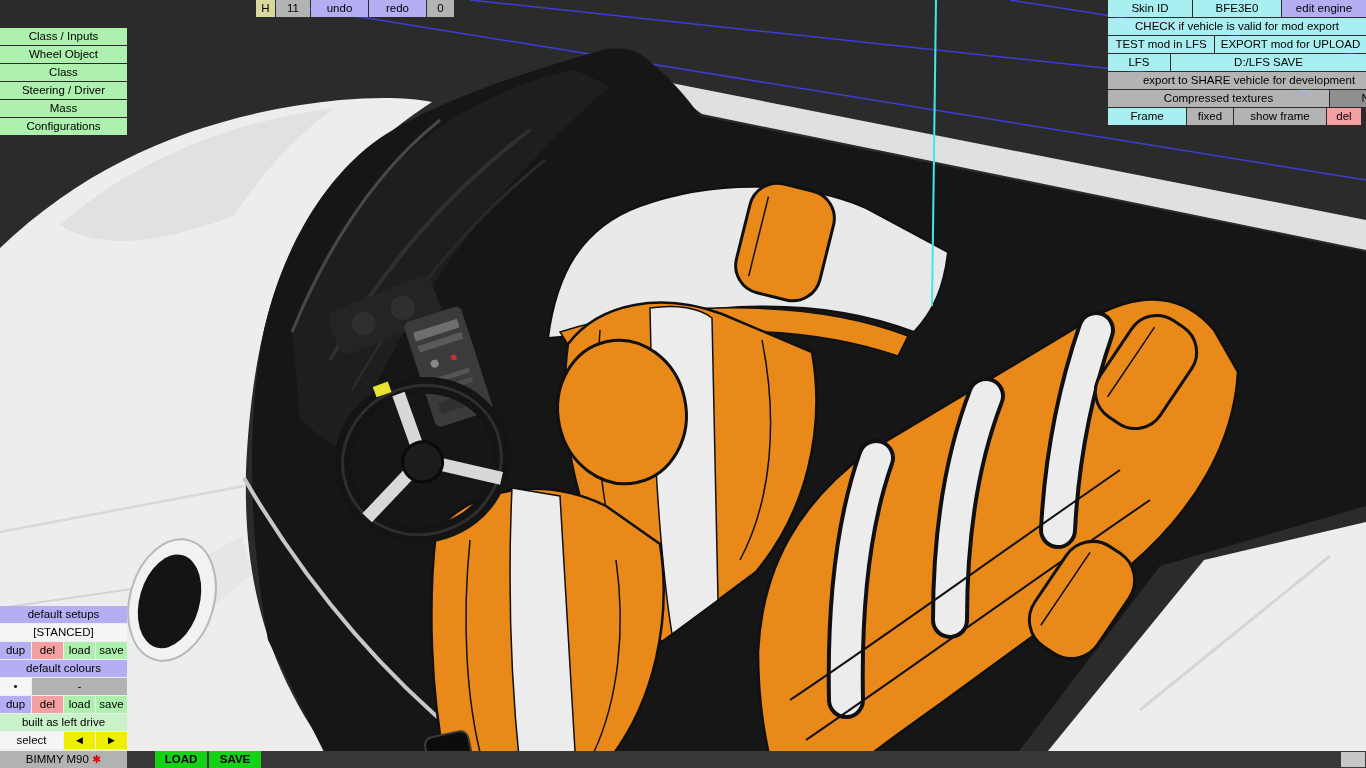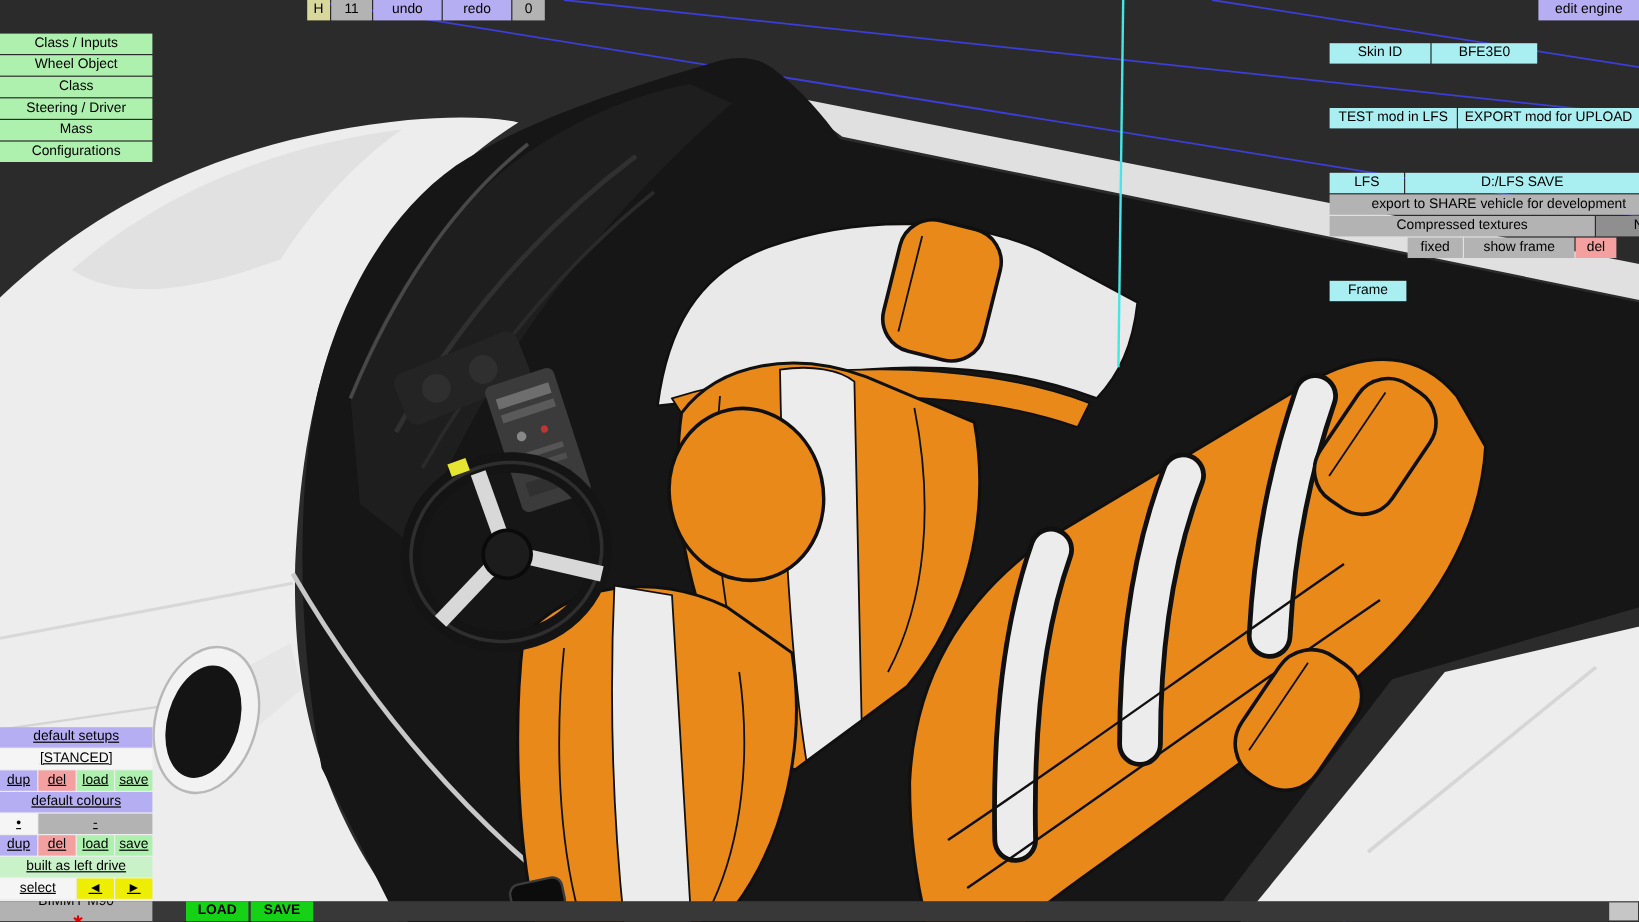--- a/index.html
+++ b/index.html
@@ -6,46 +6,46 @@
   .stage{position:relative;width:1366px;height:768px;background:#2b2b2b;overflow:hidden;
          font-family:"Liberation Sans",sans-serif;}
   svg.scene{position:absolute;left:0;top:0;}
 
   .btn{display:flex;align-items:center;justify-content:center;height:17px;
        font-size:11.5px;line-height:17px;color:#000;box-sizing:border-box;
        white-space:nowrap;overflow:hidden;user-select:none;}
 
   .green{background:#aef0ae;}
   .purple{background:#b6aef2;}
-  .cyan{background:#a9eef0;margin-top:36px;}
+  .cyan{background:#a9eef0;}
   .gray{background:#b3b3b3;}
   .dgray{background:#8f8f8f;padding-left:40px;}
   .salmon{background:#f4a0a0;}
   .yellow{background:#eeee00;}
   .white{background:#f5f5f5;}
   .palegreen{background:#c9f2c9;}
   .bgreen{background:#16d216;font-weight:bold;}
   .hbtn{background:#d8d89c;}
 
   #left-menu{position:absolute;left:0;top:0;display:flex;gap:1px;}
   .menu-col{display:flex;flex-direction:column;gap:1px;width:127px;margin-top:28px;}
   .menu-col .btn{width:127px;}
 
   #toolbar{position:absolute;left:256px;top:0;display:flex;gap:1px;}
 
   #mod-panel{position:absolute;right:0;top:0;width:258px;display:flex;flex-direction:column;gap:1px;}
   .prow{display:flex;gap:1px;}
   .prow .btn{flex:0 0 auto;}
 
   #setups-panel{position:absolute;left:0;top:606px;width:127px;display:flex;flex-direction:column;gap:1px;}
-  .srow{display:flex;gap:1px;text-decoration:underline;}
+  .srow{display:flex;gap:1px;}
 
   #statusbar{position:absolute;left:0;bottom:0;width:1366px;height:17px;background:#383838;
              display:flex;align-items:center;}
-  #vehicle-name{width:127px;background:#b2b2b2;flex-direction:column;}
+  #vehicle-name{width:127px;background:#b2b2b2;}
   .marker{color:#e00000;margin-left:3px;font-size:11px;}
   #sb-spacer{width:28px;}
   #scroll-handle{width:24px;height:15px;background:#c6c6c6;margin:1px 1px 1px auto;}
 </style>
 </head>
 <body>
 
 <div class="stage">
 
   <svg class="scene" width="1366" height="768" viewBox="0 0 1366 768">
@@ -186,36 +186,39 @@
     <div class="btn gray" style="width:27px">0</div>
   </div>
 
   <div id="mod-panel">
     <div class="prow">
       <div class="btn cyan" style="width:84px">Skin ID</div>
       <div class="btn cyan" style="width:88px">BFE3E0</div>
       <div class="btn purple" style="width:84px">edit engine</div>
     </div>
     <div class="prow">
+      <div class="btn cyan" style="width:258px">CHECK if vehicle is valid for mod export</div>
+    </div>
+    <div class="prow">
       <div class="btn cyan" style="width:106px">TEST mod in LFS</div>
       <div class="btn cyan" style="width:151px">EXPORT mod for UPLOAD</div>
     </div>
     <div class="prow">
       <div class="btn cyan" style="width:62px">LFS</div>
       <div class="btn cyan" style="width:195px">D:/LFS SAVE</div>
     </div>
     <div class="prow">
       <div class="btn gray" style="width:282px">export to SHARE vehicle for development</div>
     </div>
     <div class="prow">
       <div class="btn gray" style="width:221px">Compressed textures</div>
       <div class="btn dgray" style="width:36px">NO</div>
     </div>
     <div class="prow">
-      <div class="btn cyan" style="width:64px">Frame</div>
+      <div class="btn cyan" style="width:78px">Frame</div>
       <div class="btn gray" style="width:46px">fixed</div>
       <div class="btn gray" style="width:92px">show frame</div>
       <div class="btn salmon" style="width:34px">del</div>
     </div>
   </div>
 
   <div id="setups-panel">
     <div class="srow">
       <div class="btn purple" style="width:127px">default setups</div>
     </div>

